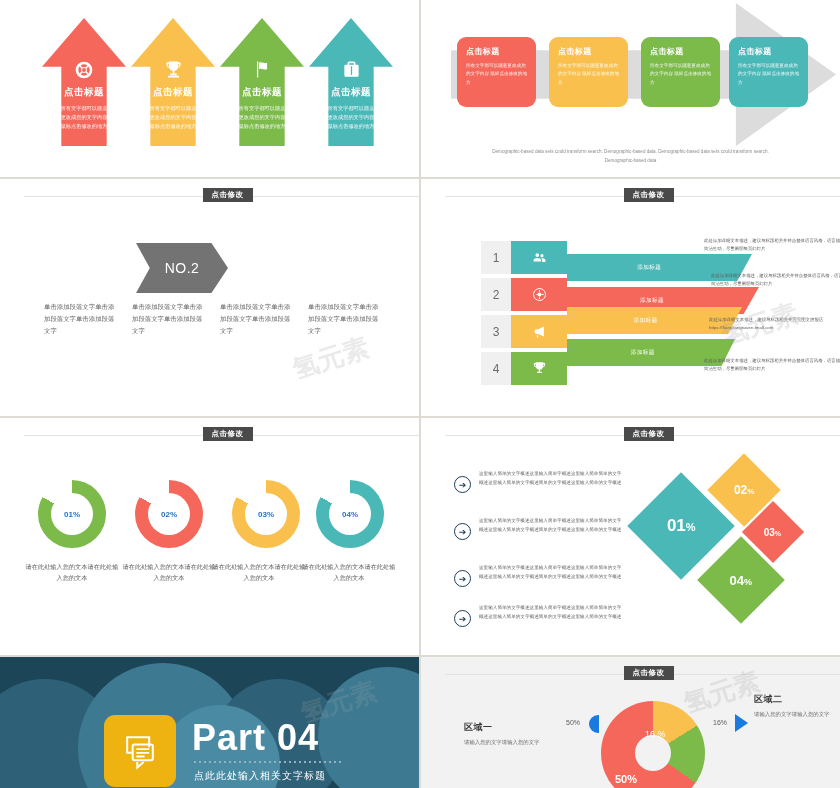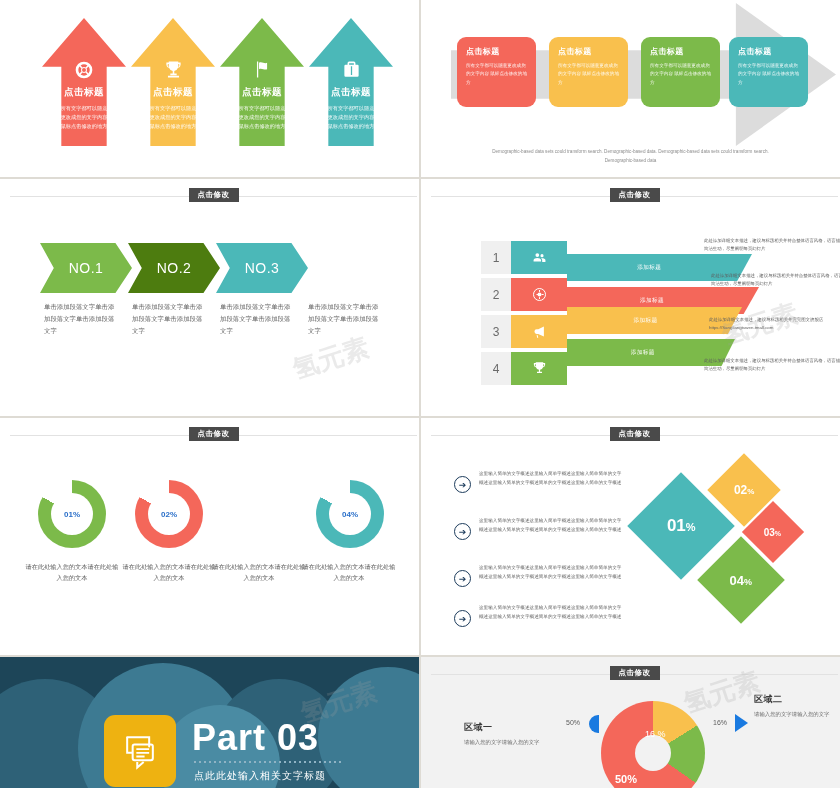--- a/index.html
+++ b/index.html
@@ -18,21 +18,21 @@
     column-gap: 2px;
     row-gap: 2px;
     background: #dedbd4;
   }
   .slide {
     position: relative;
     background: #ffffff;
     overflow: hidden;
   }
   
-  .hdr { position: absolute; top: 9px; left: 4px; width: 100%; height: 16px; }
+  .hdr { position: absolute; top: 9px; left: 18px; width: 100%; height: 16px; }
   .hdr .line {
     position: absolute; top: 8px; left: 6px; right: 6px;
     height: 1px; background: #e2e2e2;
   }
   .hdr .badge {
     position: absolute; left: 50%; top: 0; transform: translateX(-50%);
     background: #4a4a4a; color: #fff;
     font-size: 7.5px; font-weight: bold;
     padding: 3px 9px 3px 9px;
     letter-spacing: .5px;
@@ -254,28 +254,22 @@
       <div>Demographic-based data sets could transform search. Demographic-based data. Demographic-based data sets could transform search.</div>
       <div>Demographic-based data</div>
     </div>
   </div>
 
   <div class="slide">
     <div class="hdr">
       <div class="line"></div>
       <div class="badge">点击修改</div>
     </div>
-    <div class="chev" style="left:40px;background:#7cba4a">
-      <span>NO.1</span>
-    </div>
-    <div class="chev" style="left:128px;background:#4d7c0f">
+    <div class="chev" style="left:136px;background:#737373">
       <span>NO.2</span>
-    </div>
-    <div class="chev" style="left:216px;background:#4bb8b8">
-      <span>NO.3</span>
     </div>
     <div class="chevtxt" style="left:44px">单击添加段落文字单击添加段落文字单击添加段落文字</div>
     <div class="chevtxt" style="left:132px">单击添加段落文字单击添加段落文字单击添加段落文字</div>
     <div class="chevtxt" style="left:220px">单击添加段落文字单击添加段落文字单击添加段落文字</div>
     <div class="chevtxt" style="left:308px">单击添加段落文字单击添加段落文字单击添加段落文字</div>
     <div class="watermark" style="left:292px;top:162px">氢元素</div>
   </div>
 
   <div class="slide">
     <div class="hdr">
@@ -337,20 +331,25 @@
     </div>
     <div class="ring" style="left:38px">
       <div class="arc" style="background:conic-gradient(#7cba4a 0deg 300deg, #fff 300deg 360deg)"></div>
       <div class="hole"></div>
       <div class="pc">01%</div>
     </div>
     <div class="ring" style="left:135px">
       <div class="arc" style="background:conic-gradient(#f4675a 0deg 300deg, #fff 300deg 360deg)"></div>
       <div class="hole"></div>
       <div class="pc">02%</div>
+    </div>
+    <div class="ring" style="left:232px">
+      <div class="arc" style="background:conic-gradient(#f9c04d 0deg 300deg, #fff 300deg 360deg)"></div>
+      <div class="hole"></div>
+      <div class="pc">03%</div>
     </div>
     <div class="ring" style="left:316px">
       <div class="arc" style="background:conic-gradient(#4bb8b8 0deg 300deg, #fff 300deg 360deg)"></div>
       <div class="hole"></div>
       <div class="pc">04%</div>
     </div>
     <div class="ringtxt" style="left:24px">请在此处输入您的文本请在此处输入您的文本</div>
     <div class="ringtxt" style="left:121px">请在此处输入您的文本请在此处输入您的文本</div>
     <div class="ringtxt" style="left:211px">请在此处输入您的文本请在此处输入您的文本</div>
     <div class="ringtxt" style="left:301px">请在此处输入您的文本请在此处输入您的文本</div>
@@ -400,21 +399,21 @@
     <div class="cloud" style="left:160px;top:48px;width:120px;height:120px;background:#4a8ba3"></div>
     <div class="partbox">
       <svg width="44" height="44" viewBox="0 0 48 48" fill="none" stroke="#fff" stroke-width="2.2">
         <path d="M10 9h24v10" stroke-linecap="round"></path>
         <path d="M10 9v17h6"></path>
         <rect x="16" y="17" width="22" height="17" rx="2"></rect>
         <path d="M21 36v6l7-6"></path>
         <path d="M20 22h14M20 26h14M20 30h9" stroke-width="2"></path>
       </svg>
     </div>
-    <div class="parttitle">Part 03</div>
+    <div class="parttitle">Part 04</div>
     <div class="partdots"></div>
     <div class="partsub">点此此处输入相关文字标题</div>
     <div class="watermark" style="left:300px;top:28px">氢元素</div>
   </div>
 
   <div class="slide" style="background:#f2f2f2">
     <div class="hdr">
       <div class="line"></div>
       <div class="badge">点击修改</div>
     </div>

